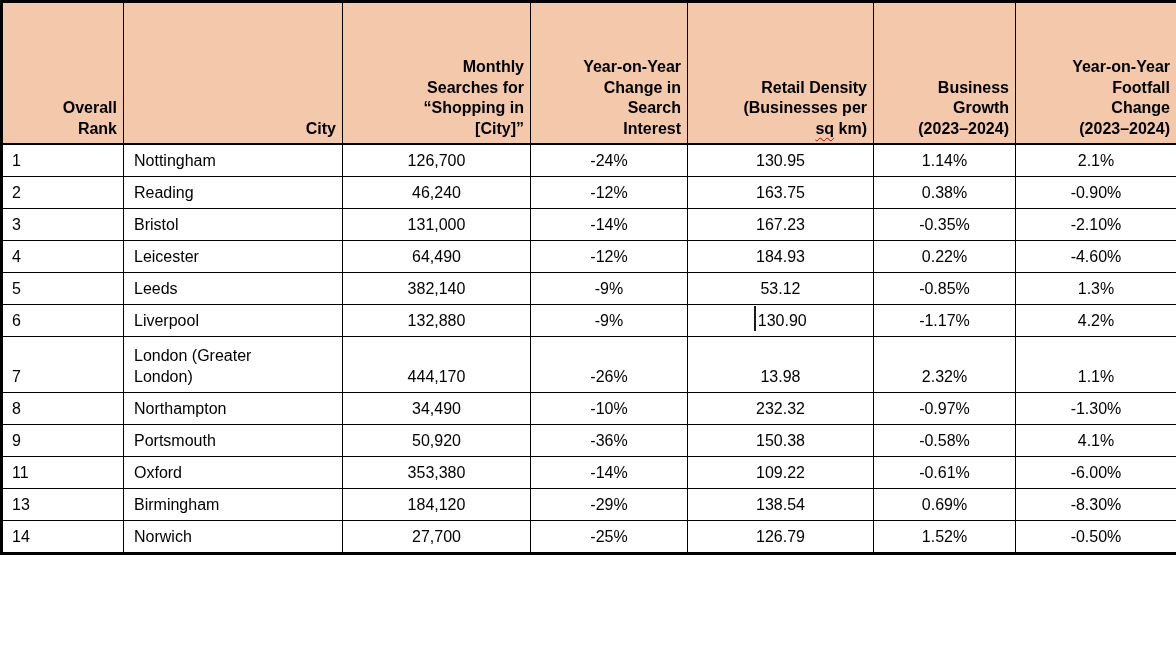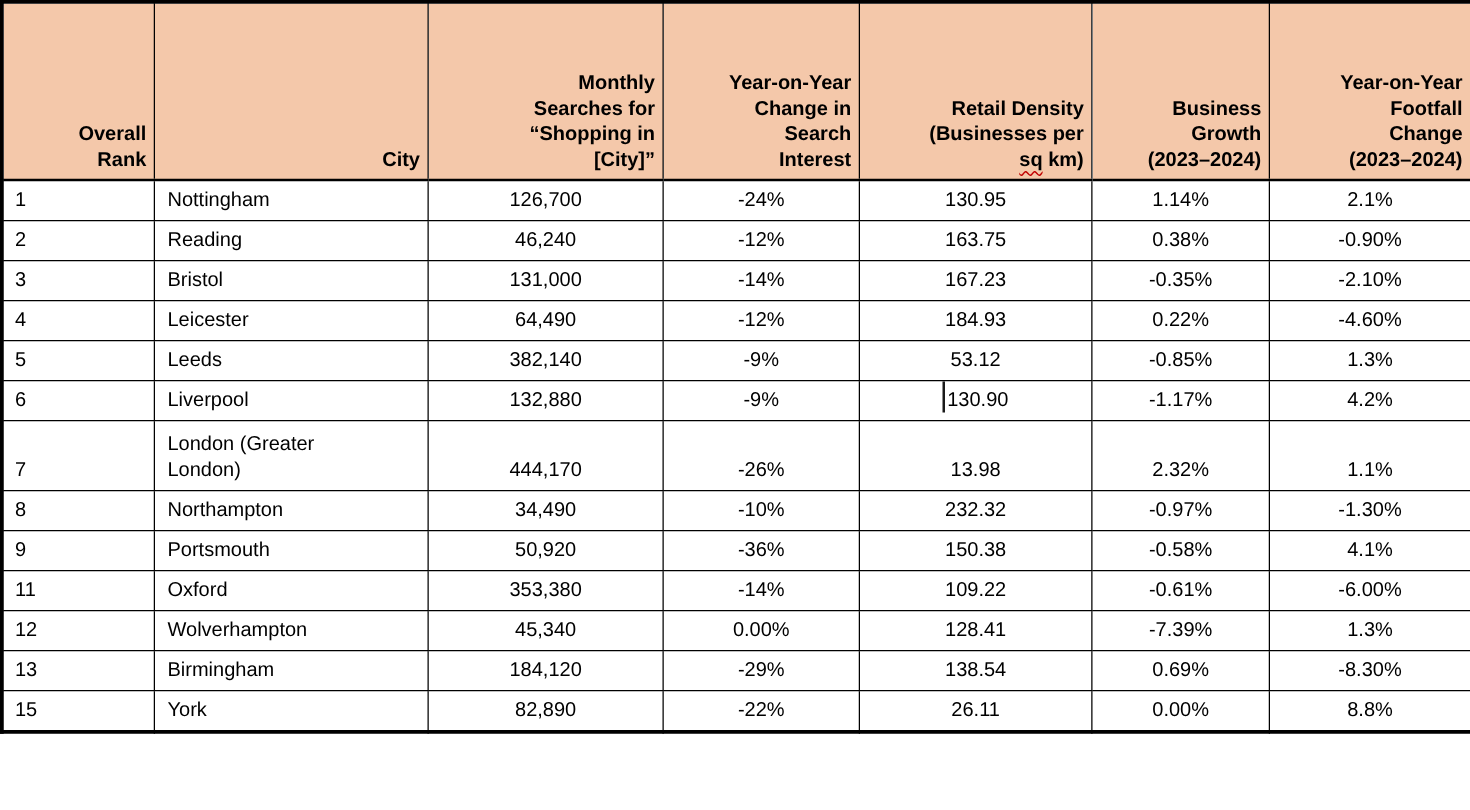--- a/index.html
+++ b/index.html
@@ -183,40 +183,31 @@
       <tr>
     <td class="c-rank">11</td>
     <td class="c-city">Oxford</td>
     <td class="c-num">353,380</td>
     <td class="c-num">-14%</td>
     <td class="c-num"><span>109.22</span></td>
     <td class="c-num">-0.61%</td>
     <td class="c-num">-6.00%</td>
   </tr>
       <tr>
-    <td class="c-rank">12</td>
-    <td class="c-city">Wolverhampton</td>
-    <td class="c-num">45,340</td>
-    <td class="c-num">0.00%</td>
-    <td class="c-num"><span>128.41</span></td>
-    <td class="c-num">-7.39%</td>
-    <td class="c-num">1.3%</td>
-  </tr>
-      <tr>
     <td class="c-rank">13</td>
     <td class="c-city">Birmingham</td>
     <td class="c-num">184,120</td>
     <td class="c-num">-29%</td>
     <td class="c-num"><span>138.54</span></td>
     <td class="c-num">0.69%</td>
     <td class="c-num">-8.30%</td>
   </tr>
       <tr>
-    <td class="c-rank">15</td>
-    <td class="c-city">York</td>
-    <td class="c-num">82,890</td>
-    <td class="c-num">-22%</td>
-    <td class="c-num"><span>26.11</span></td>
-    <td class="c-num">0.00%</td>
-    <td class="c-num">8.8%</td>
+    <td class="c-rank">14</td>
+    <td class="c-city">Norwich</td>
+    <td class="c-num">27,700</td>
+    <td class="c-num">-25%</td>
+    <td class="c-num"><span>126.79</span></td>
+    <td class="c-num">1.52%</td>
+    <td class="c-num">-0.50%</td>
   </tr>
     </tbody>
 </table>
 
 </body></html>

